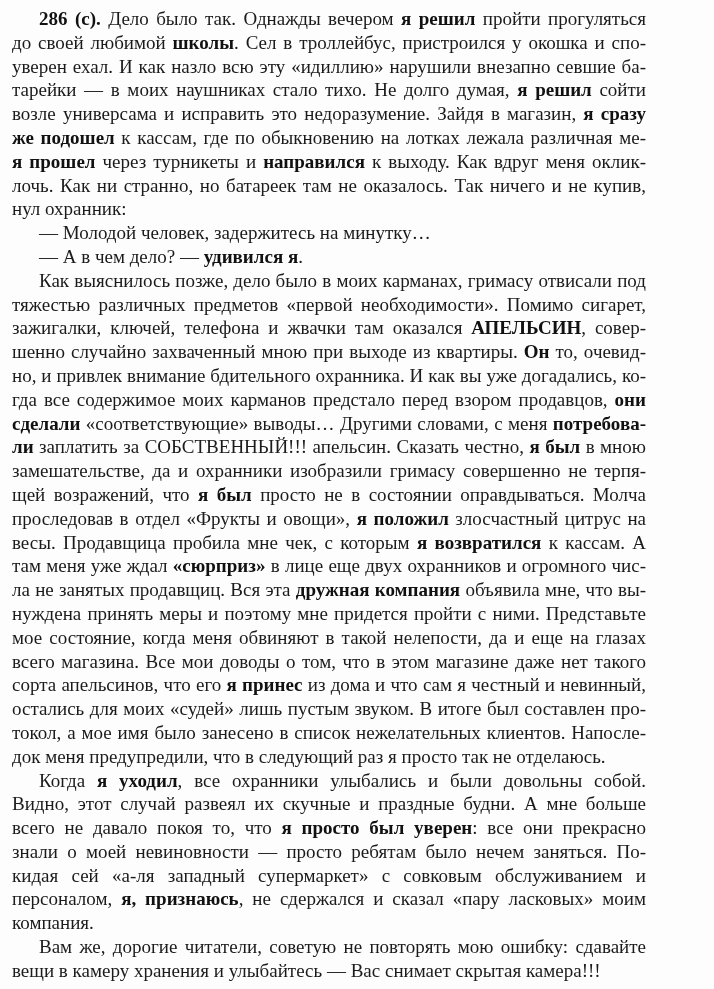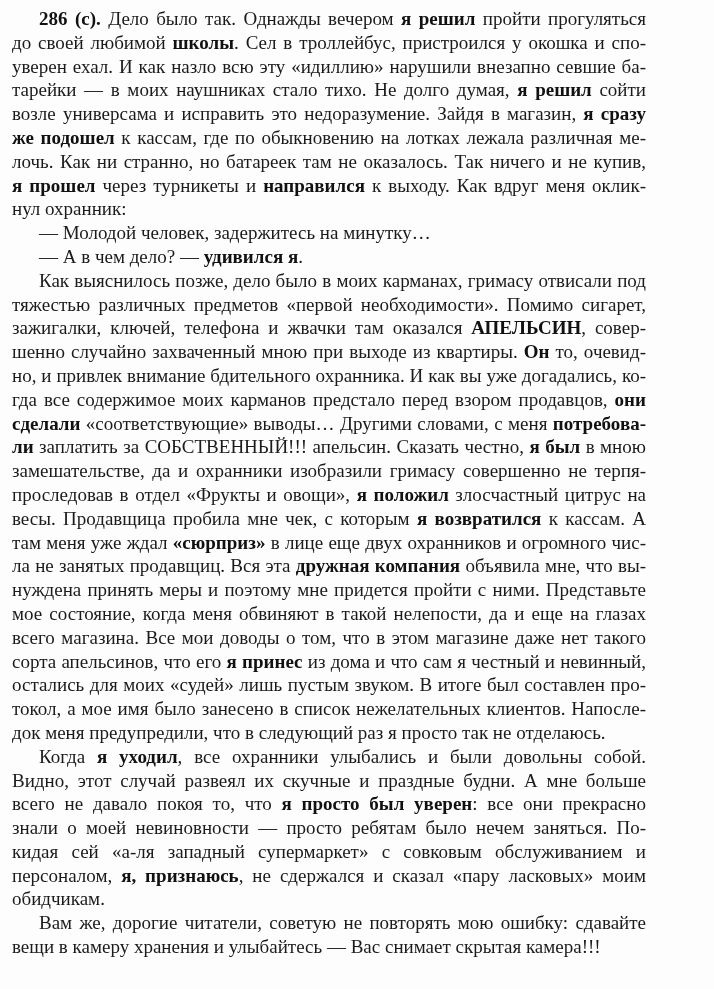--- a/index.html
+++ b/index.html
@@ -50,59 +50,60 @@
 
 <div class="page">
   <div class="doc-body">
       <div class="paragraph">
         <div class="line justify indent"><b>286 (с).</b><span> Дело было так. Однажды вечером </span><b>я решил</b><span> пройти прогуляться</span></div>
         <div class="line justify"><span>до своей любимой </span><b>школы</b><span>. Сел в троллейбус, пристроился у окошка и спо-</span></div>
         <div class="line justify"><span>уверен ехал. И как назло всю эту «идиллию» нарушили внезапно севшие ба-</span></div>
         <div class="line justify"><span>тарейки — в моих наушниках стало тихо. Не долго думая, </span><b>я решил</b><span> сойти</span></div>
         <div class="line justify"><span>возле универсама и исправить это недоразумение. Зайдя в магазин, </span><b>я сразу</b></div>
         <div class="line justify"><b>же подошел</b><span> к кассам, где по обыкновению на лотках лежала различная ме-</span></div>
+        <div class="line justify"><b>я прошел</b><span> через турникеты и </span><b>направился</b><span> к выходу. Как вдруг меня оклик-</span></div>
         <div class="line justify"><span>лочь. Как ни странно, но батареек там не оказалось. Так ничего и не купив,</span></div>
-        <div class="line justify"><b>я прошел</b><span> через турникеты и </span><b>направился</b><span> к выходу. Как вдруг меня оклик-</span></div>
         <div class="line left"><span>нул охранник:</span></div>
       </div>
       <div class="paragraph">
         <div class="line left indent"><span>— Молодой человек, задержитесь на минутку…</span></div>
       </div>
       <div class="paragraph">
         <div class="line left indent"><span>— А в чем дело? — </span><b>удивился я</b><span>.</span></div>
       </div>
       <div class="paragraph">
         <div class="line justify indent"><span>Как выяснилось позже, дело было в моих карманах, гримасу отвисали под</span></div>
         <div class="line justify"><span>тяжестью различных предметов «первой необходимости». Помимо сигарет,</span></div>
         <div class="line justify"><span>зажигалки, ключей, телефона и жвачки там оказался </span><b>АПЕЛЬСИН</b><span>, совер-</span></div>
         <div class="line justify"><span>шенно случайно захваченный мною при выходе из квартиры. </span><b>Он</b><span> то, очевид-</span></div>
         <div class="line justify"><span>но, и привлек внимание бдительного охранника. И как вы уже догадались, ко-</span></div>
         <div class="line justify"><span>гда все содержимое моих карманов предстало перед взором продавцов, </span><b>они</b></div>
         <div class="line justify"><b>сделали</b><span> «соответствующие» выводы… Другими словами, с меня </span><b>потребова-</b></div>
         <div class="line justify"><b>ли</b><span> заплатить за СОБСТВЕННЫЙ!!! апельсин. Сказать честно, </span><b>я был</b><span> в мною</span></div>
         <div class="line justify"><span>замешательстве, да и охранники изобразили гримасу совершенно не терпя-</span></div>
+        <div class="line justify"><span>щей возражений, что </span><b>я был</b><span> просто не в состоянии оправдываться. Молча</span></div>
         <div class="line justify"><span>проследовав в отдел «Фрукты и овощи», </span><b>я положил</b><span> злосчастный цитрус на</span></div>
         <div class="line justify"><span>весы. Продавщица пробила мне чек, с которым </span><b>я возвратился</b><span> к кассам. А</span></div>
         <div class="line justify"><span>там меня уже ждал </span><b>«сюрприз»</b><span> в лице еще двух охранников и огромного чис-</span></div>
         <div class="line justify"><span>ла не занятых продавщиц. Вся эта </span><b>дружная компания</b><span> объявила мне, что вы-</span></div>
         <div class="line justify"><span>нуждена принять меры и поэтому мне придется пройти с ними. Представьте</span></div>
         <div class="line justify"><span>мое состояние, когда меня обвиняют в такой нелепости, да и еще на глазах</span></div>
         <div class="line justify"><span>всего магазина. Все мои доводы о том, что в этом магазине даже нет такого</span></div>
         <div class="line justify"><span>сорта апельсинов, что его </span><b>я принес</b><span> из дома и что сам я честный и невинный,</span></div>
         <div class="line justify"><span>остались для моих «судей» лишь пустым звуком. В итоге был составлен про-</span></div>
         <div class="line justify"><span>токол, а мое имя было занесено в список нежелательных клиентов. Напосле-</span></div>
         <div class="line left"><span>док меня предупредили, что в следующий раз я просто так не отделаюсь.</span></div>
       </div>
       <div class="paragraph">
         <div class="line justify indent"><span>Когда </span><b>я уходил</b><span>, все охранники улыбались и были довольны собой.</span></div>
         <div class="line justify"><span>Видно, этот случай развеял их скучные и праздные будни. А мне больше</span></div>
         <div class="line justify"><span>всего не давало покоя то, что </span><b>я просто был уверен</b><span>: все они прекрасно</span></div>
         <div class="line justify"><span>знали о моей невиновности — просто ребятам было нечем заняться. По-</span></div>
         <div class="line justify"><span>кидая сей «а-ля западный супермаркет» с совковым обслуживанием и</span></div>
         <div class="line justify"><span>персоналом, </span><b>я, признаюсь</b><span>, не сдержался и сказал «пару ласковых» моим</span></div>
-        <div class="line left"><span>обидчикам.</span></div>
+        <div class="line left"><span>компания.</span></div>
       </div>
       <div class="paragraph">
         <div class="line justify indent"><span>Вам же, дорогие читатели, советую не повторять мою ошибку: сдавайте</span></div>
         <div class="line left"><span>вещи в камеру хранения и улыбайтесь — Вас снимает скрытая камера!!!</span></div>
       </div>
     </div>
 </div>
 
 </body></html>

